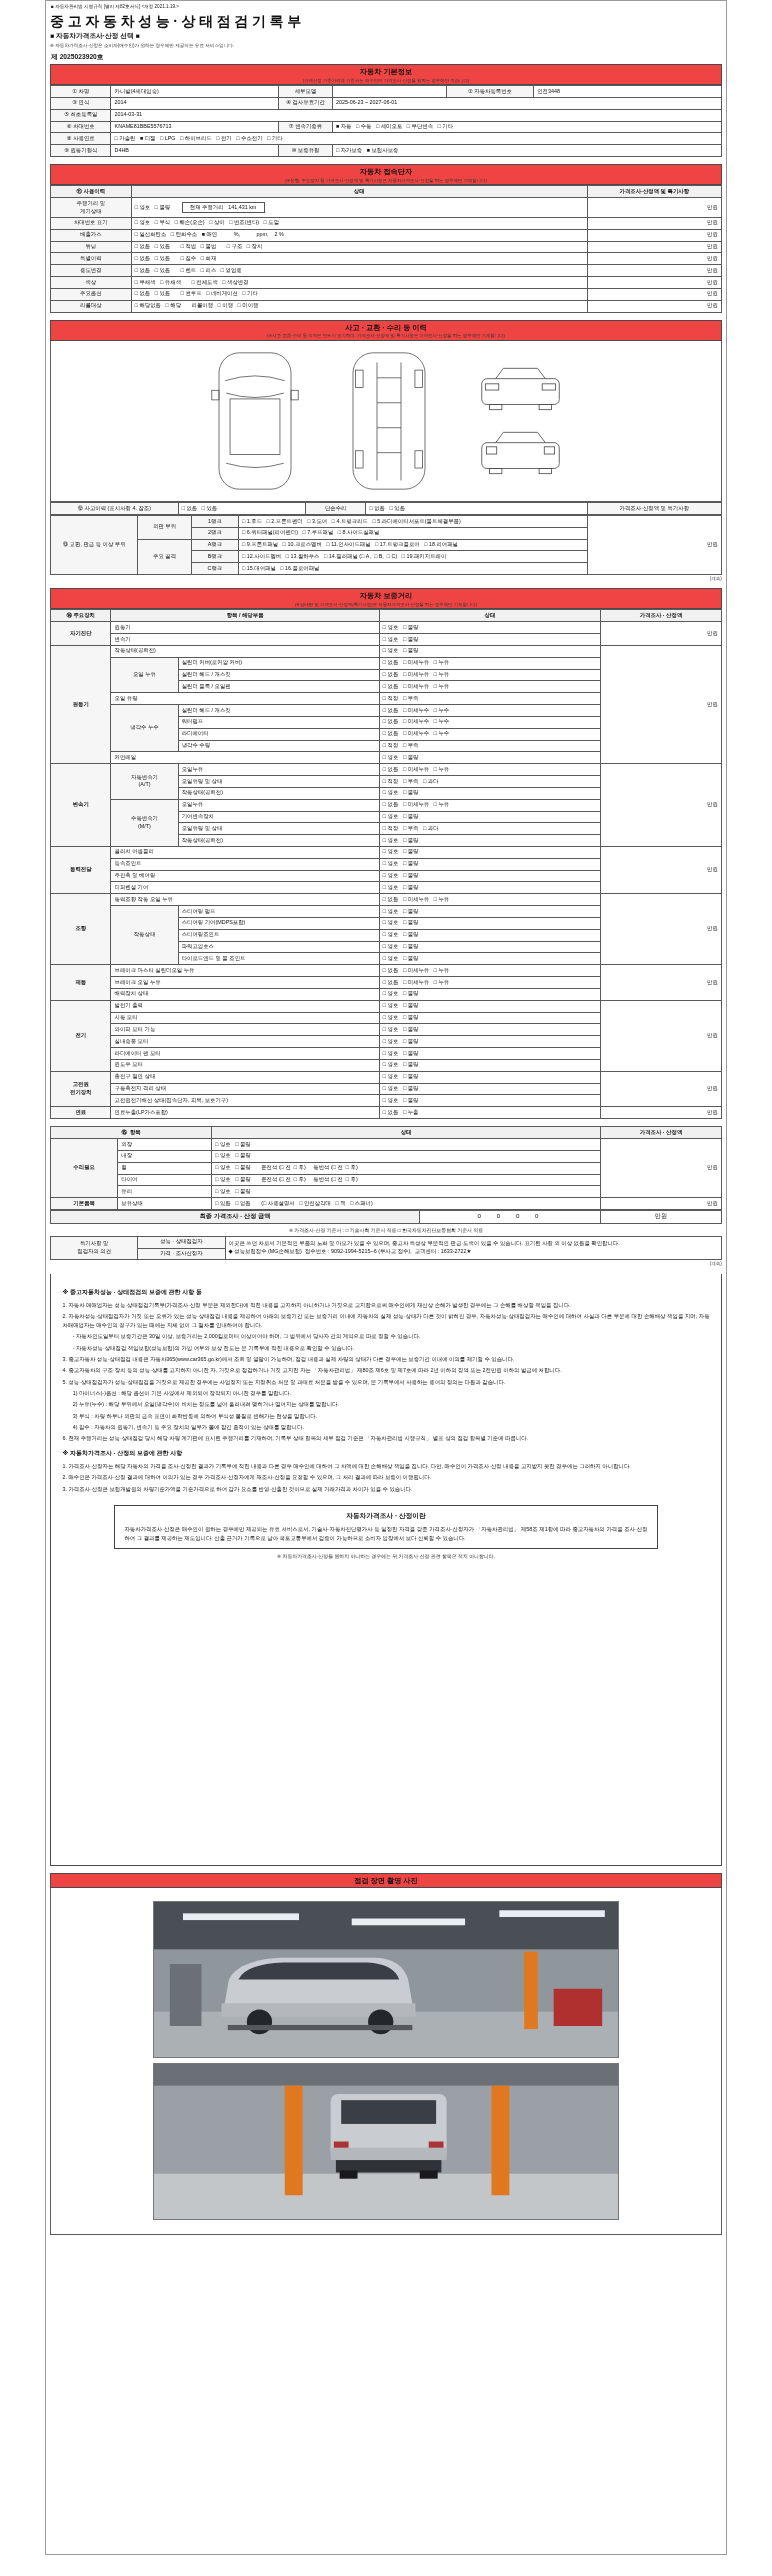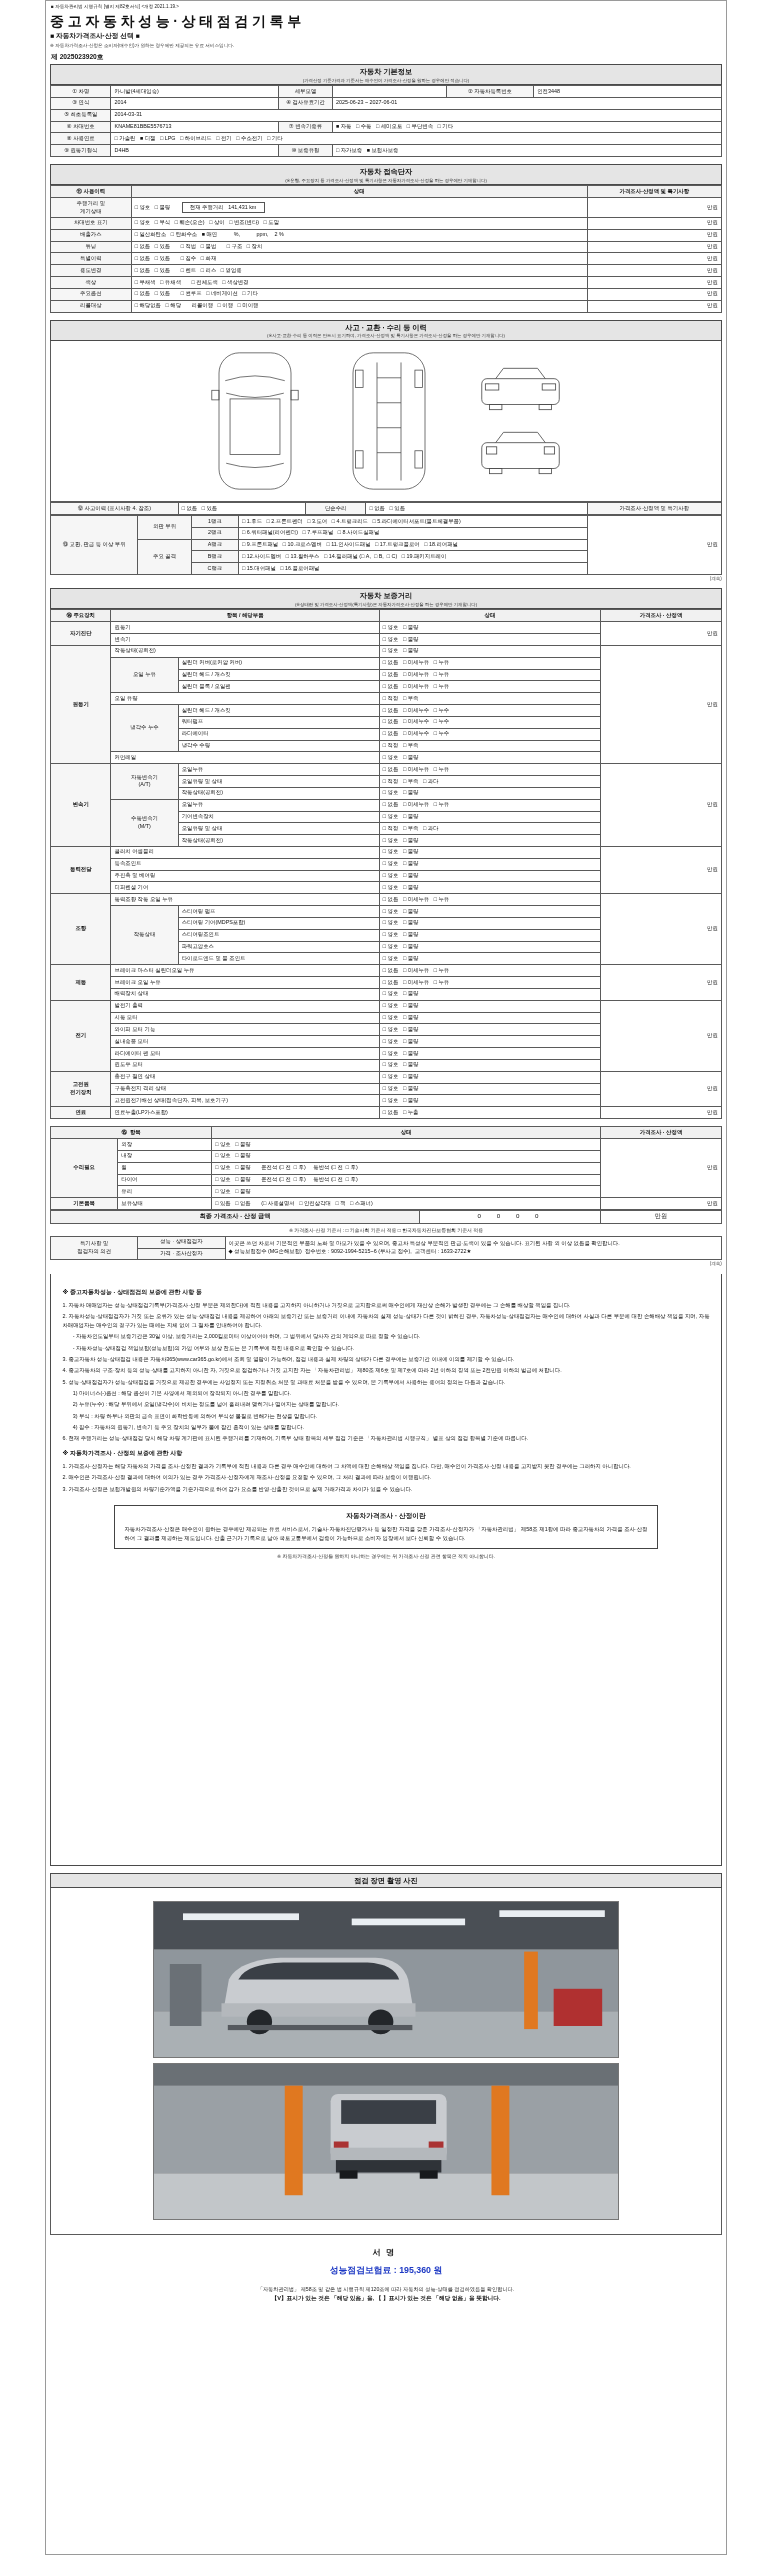--- a/index.html
+++ b/index.html
@@ -5,21 +5,21 @@
   html,body{margin:0;padding:0;background:#ffffff;}
   body{font-family:"Liberation Sans","DejaVu Sans",sans-serif;color:#111;}
   .page{width:682px;min-height:2555px;margin:0 auto;border:0.5px solid #9a9a9a;padding:2.1px 4.1px 13.4px;box-sizing:border-box;position:relative;background:#fff;}
   .form-ref{font-size:4.6px;color:#222;padding:0.5px 1px 2.1px;}
   .title-block{text-align:left;margin:2.1px 0 0;}
   .main-title{font-size:14px;font-weight:bold;letter-spacing:3.6px;margin:1px 0;}
   .subtitle{font-size:6.7px;font-weight:bold;margin-top:1.5px;}
   .subnote{font-size:4.6px;color:#333;margin-top:1.5px;}
   .doc-no{font-size:6.7px;font-weight:bold;margin:5.2px 1px 2.1px;}
   .sec{margin:2.1px 0 7.2px;}
-  .band{border:0.5px solid #4a4a4a;background:#e5e5e5;text-align:center;padding:2.1px 1px 1.5px;}
+  .band{border:0.5px solid #4a4a4a;background:#ef4444;text-align:center;padding:2.1px 1px 1.5px;}
   .band .bt{font-weight:bold;font-size:7.2px;}
   .band .bn{font-weight:normal;font-size:4.4px;color:#333;margin-top:0.5px;}
   table{width:100%;border-collapse:collapse;table-layout:fixed;font-size:5.4px;}
   th,td{border:0.5px solid #5a5a5a;padding:1.5px 3.1px;text-align:left;vertical-align:middle;font-weight:normal;white-space:pre-wrap;word-break:break-all;line-height:1.45;}
   thead th{background:#f1f1f1;text-align:center;font-weight:bold;}
   th.lbl,th.cat,th.grp,th.zone,th.rank{background:#f6f6f6;text-align:center;}
   th.cat{font-weight:bold;}
   td.price{text-align:right;color:#222;background:#fff;}
   td.state span{margin-right:6.2px;display:inline-block;}
   .valbox{border:0.5px solid #555;padding:1px 7.2px;margin-left:5.2px;display:inline-block;background:#fff;}
@@ -659,24 +659,15 @@
           <rect x="341" y="150" width="28" height="12" fill="#a33"></rect>
           <rect x="521" y="150" width="28" height="12" fill="#a33"></rect>
           <rect x="345" y="186" width="200" height="24" fill="#2f3338"></rect>
           <rect x="352" y="206" width="34" height="16" fill="#17191c"></rect>
           <rect x="504" y="206" width="34" height="16" fill="#17191c"></rect>
         </g>
       </svg>
     </div>
   </div>
 
-  <div>
-    <div class="sign-title">서명</div>
-    <div class="insurance">
-      <span>성능점검보험료 :</span>
-      <span>195,360 원</span>
-    </div>
-    <div class="foot1">「자동차관리법」 제58조 및 같은 법 시행규칙 제120조에 따라 자동차의 성능·상태를 점검하였음을 확인합니다.</div>
-    <div class="foot2">【V】표시가 있는 것은 「해당 있음」을,  【 】표시가 있는 것은 「해당 없음」을 뜻합니다.</div>
-  </div>
 
 </div>
 
 
 </body></html>

